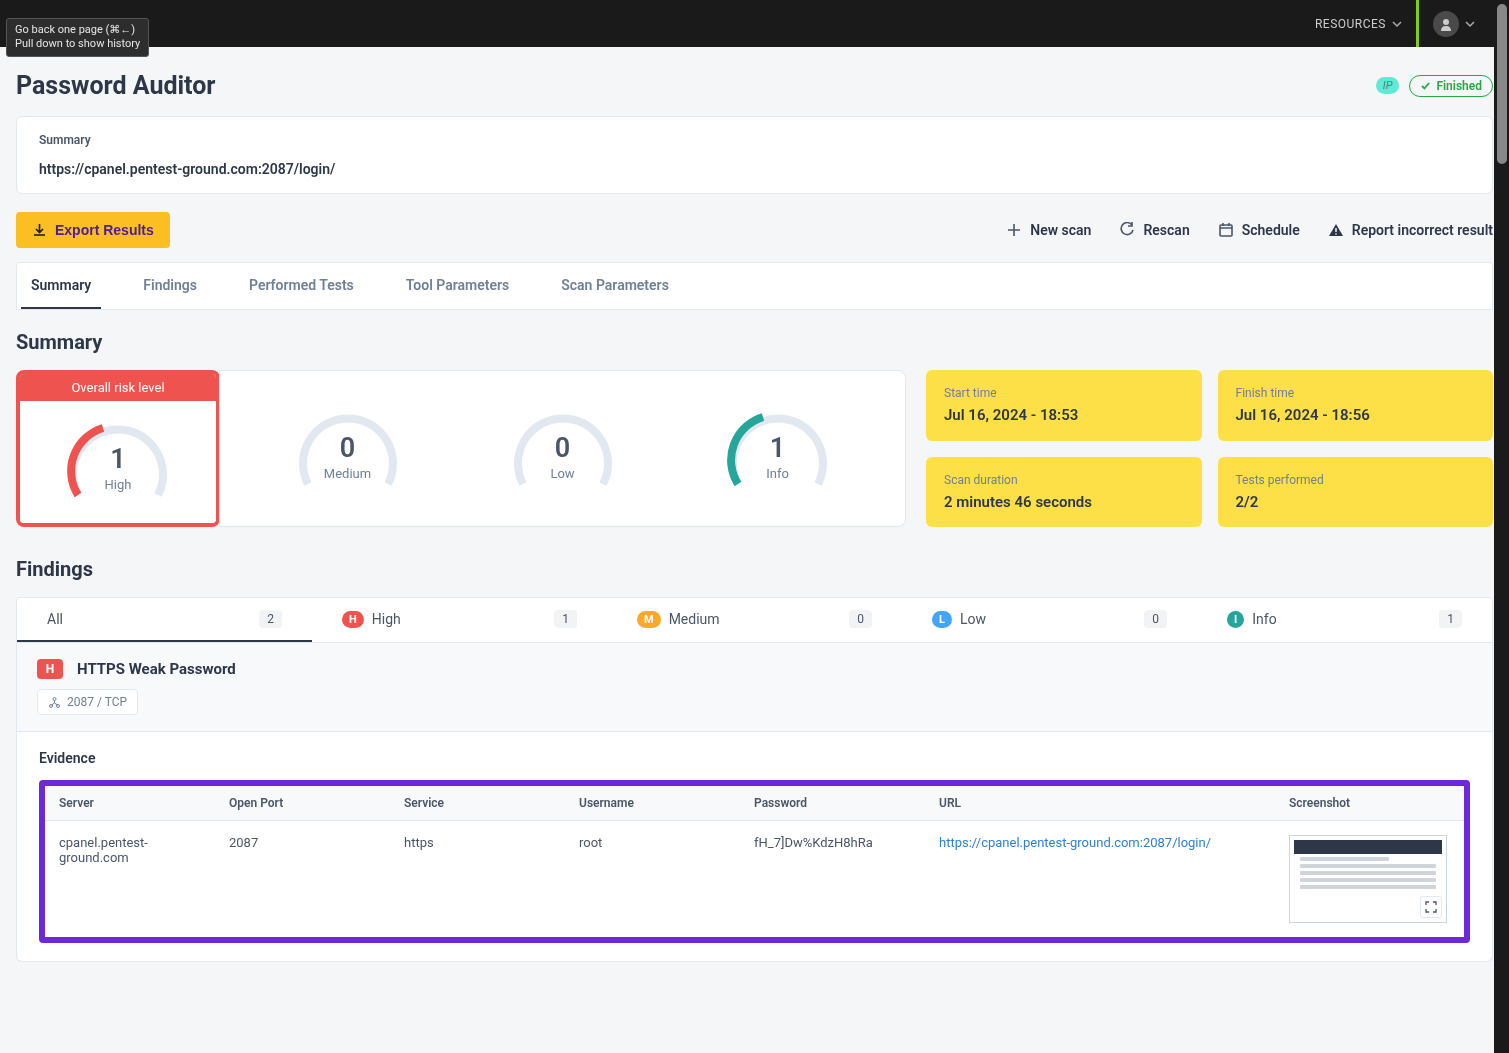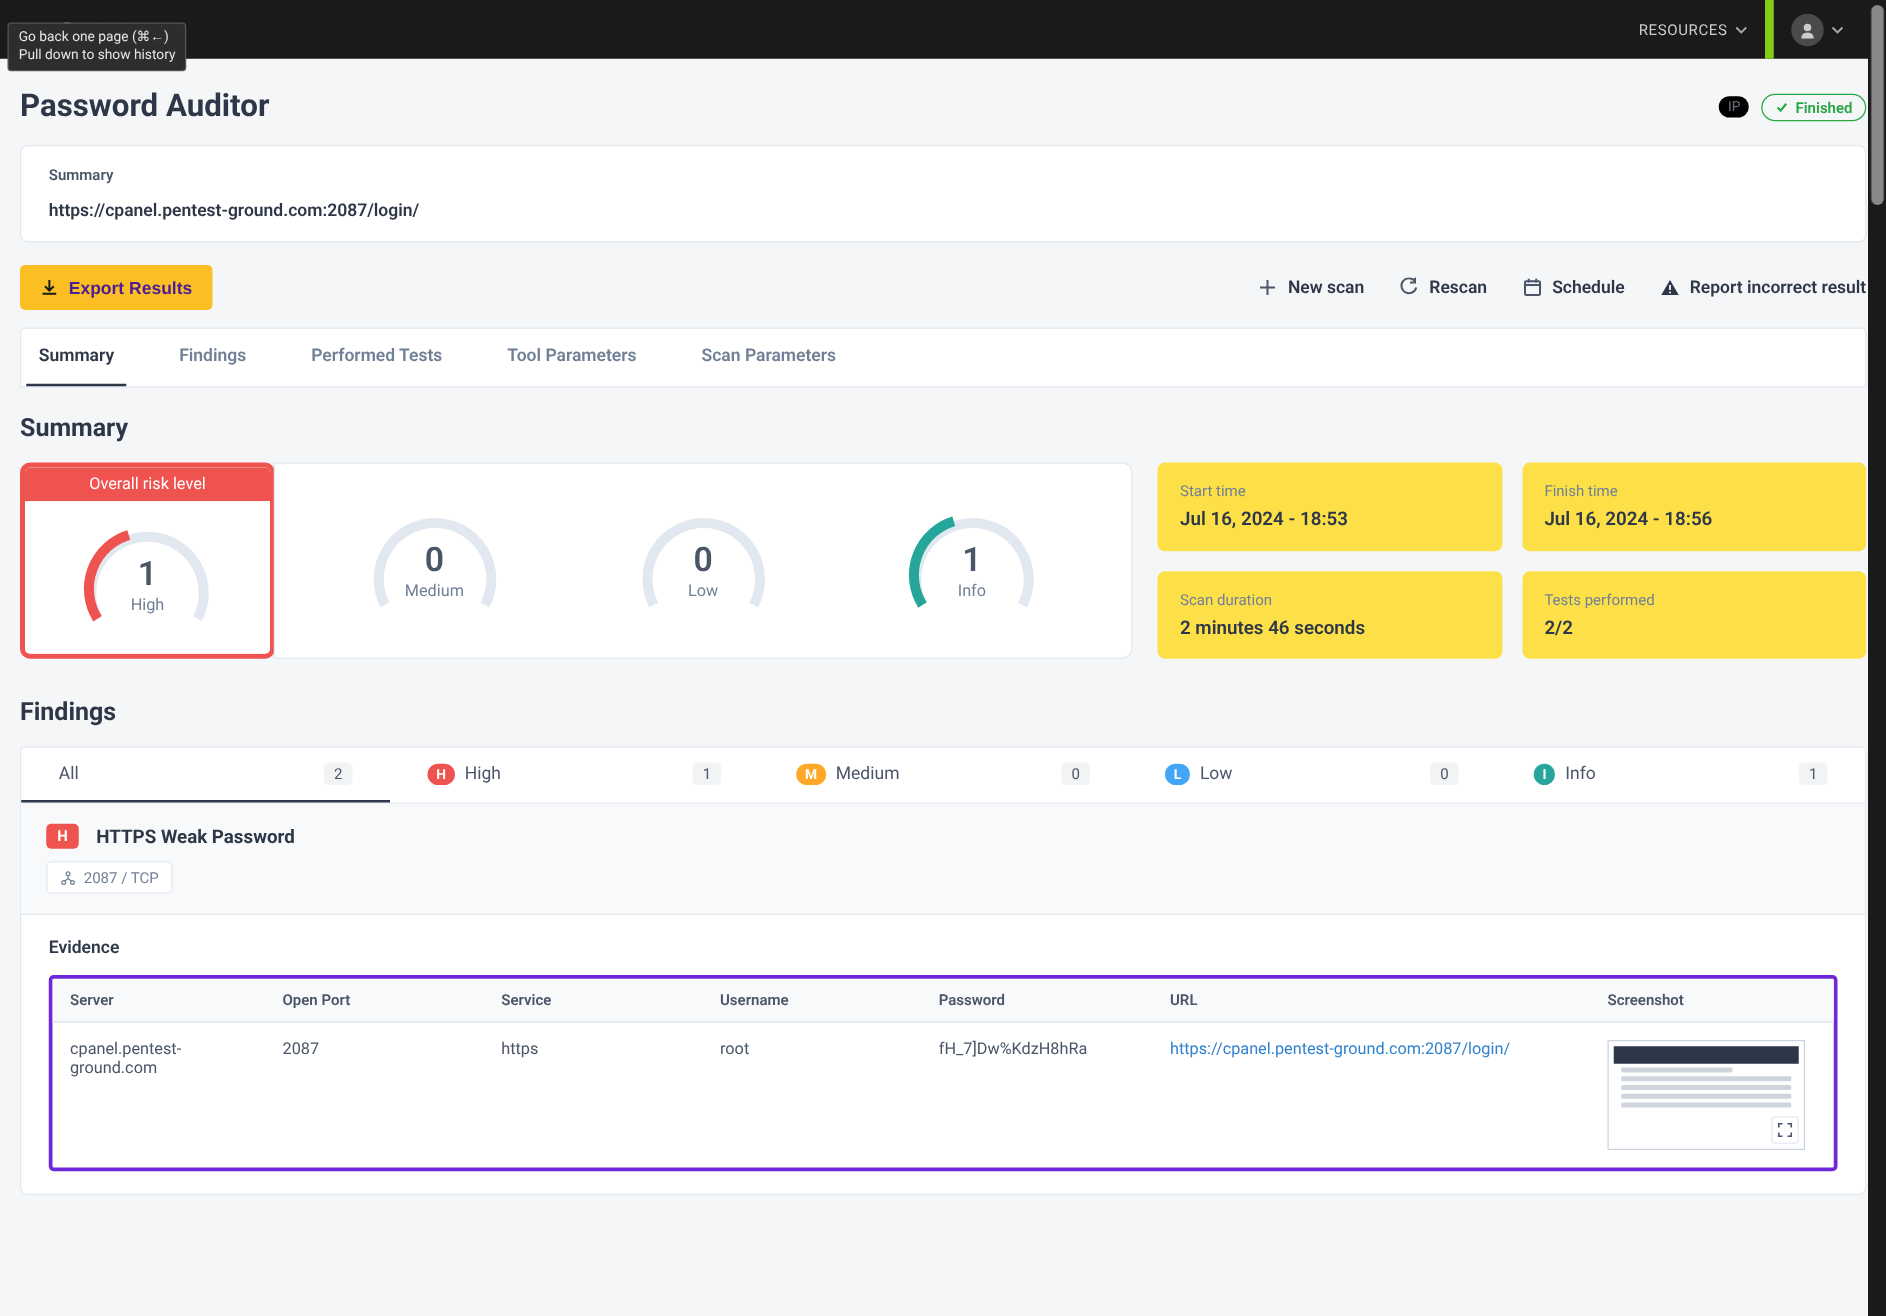--- a/index.html
+++ b/index.html
@@ -3,30 +3,30 @@
 <meta charset="utf-8">
 <style>
 * { box-sizing: border-box; margin: 0; padding: 0; }
 body { font-family: -apple-system, BlinkMacSystemFont, "Segoe UI", Roboto, Helvetica, Arial, sans-serif; background: #f5f6f8; color: #2d3748; width: 1509px; }
 .topbar { background: #1a1a1a; height: 47px; display: flex; align-items: center; justify-content: space-between; padding: 0 20px; position: relative; }
 .topbar-left { display: flex; align-items: center; gap: 12px; }
 .back-tooltip { position: absolute; top: 18px; left: 6px; background: #2d2d2d; color: #e5e5e5; font-size: 11px; padding: 4px 8px; border: 1px solid #555; border-radius: 3px; line-height: 1.3; z-index: 10; }
 .logo { display: flex; align-items: center; gap: 6px; color: #fff; font-weight: 600; font-size: 15px; }
 .logo-wave { width: 24px; height: 14px; }
 .topbar-right { display: flex; align-items: center; gap: 0; }
-.resources-btn { color: #ccc; font-size: 12px; letter-spacing: 0.5px; padding: 8px 14px; display: flex; align-items: center; gap: 6px; cursor: pointer; border-right: 7px solid #84cc16; height: 47px;}
+.resources-btn { color: #ccc; font-size: 12px; letter-spacing: 0.5px; padding: 8px 14px; display: flex; align-items: center; gap: 6px; cursor: pointer; border-right: 3px solid #84cc16; height: 47px;}
 .user-btn { padding: 8px 14px; display: flex; align-items: center; gap: 6px; cursor: pointer; height:47px;}
 .user-avatar { width: 26px; height: 26px; background: #4a4a4a; border-radius: 50%; display: flex; align-items: center; justify-content: center; }
 .chev { width: 10px; height: 10px; }
 
 .page { padding: 16px; }
 .page-header { display: flex; justify-content: space-between; padding: 8px 0 16px 0; }
 .page-title { font-size: 25px; font-weight: 700; color: #2d3748; }
 .header-right { display: flex; align-items: center; gap: 10px; }
-.ip-badge { background: #000000; color: #6c757d; font-size: 11px; padding: 2px 7px; border-radius: 9px; }
+.ip-badge { background: #5eead4; color: #6c757d; font-size: 11px; padding: 2px 7px; border-radius: 9px; font-style: italic; }
 .status-pill { border: 1px solid #28a745; color: #28a745; font-size: 12px; font-weight: 600; padding: 3px 10px; border-radius: 12px; display: flex; align-items: center; gap: 5px; }
 
 .target-card { background: #fff; border: 1px solid #e2e8f0; border-radius: 6px; padding: 16px 22px; margin-bottom: 18px; }
 .target-label { font-size: 12px; color: #4a5568; font-weight: 600; margin-bottom: 14px; }
 .target-url { font-size: 14px; font-weight: 600; color: #2d3748; }
 
 .actions-row { display: flex; justify-content: space-between; align-items: center; margin-bottom: 14px; }
 .export-btn { background: #fbbf24; color: #4c1d95; font-weight: 600; font-size: 14px; padding: 10px 16px; border: none; border-radius: 4px; display: flex; align-items: center; gap: 8px; cursor: pointer; }
 .action-links { display: flex; gap: 28px; }
 .action-link { display: flex; align-items: center; gap: 8px; font-size: 14px; font-weight: 600; color: #2d3748; cursor: pointer; }
@@ -69,21 +69,21 @@
 
 .finding-card { background: #fff; border: 1px solid #e2e8f0; border-top: none; border-radius: 0 0 6px 6px; }
 .finding-header { background: #f8f9fa; padding: 16px 20px; display: flex; flex-direction: column; gap: 10px; border-bottom:1px solid #e2e8f0;}
 .finding-title-row { display: flex; align-items: center; gap: 14px; }
 .finding-sev { width: 26px; height: 20px; color:#fff; font-size:12px; font-weight:700; border-radius:4px; display:flex; align-items:center; justify-content:center;}
 .finding-title { font-size: 15px; font-weight: 700; }
 .port-chip { background: #fff; border: 1px solid #e2e8f0; font-size: 12px; color: #718096; padding: 5px 10px; border-radius: 4px; display: inline-flex; align-items: center; gap: 6px; width: fit-content; }
 
 .evidence { padding: 18px 22px; }
 .evidence-title { font-size: 14px; font-weight: 600; margin-bottom: 14px; }
-.evidence-table-wrap { border:3px solid #6d28d9; border-radius:4px; overflow:hidden; }
+.evidence-table-wrap { border:6px solid #6d28d9; border-radius:4px; overflow:hidden; }
 table { width: 100%; border-collapse: collapse; }
 thead th { background: #f8f9fa; font-size: 12px; font-weight: 600; color: #4a5568; text-align: left; padding: 10px 14px; border-bottom: 1px solid #e2e8f0; }
 tbody td { font-size: 13px; padding: 14px; vertical-align: top; color: #4a5568; }
 .url-link { color: #3182ce; }
 .shot-thumb { width: 158px; height: 88px; border: 1px solid #cbd5e0; background: #fff; position: relative; padding:4px;}
 .shot-inner { width:100%; height:14px; background:#2d3748; margin-bottom:3px;}
 .shot-line { height:4px; background:#d0d5dd; margin:3px 6px; border-radius:1px;}
 .shot-line.short{ width:60%;}
 .expand-ic { position: absolute; bottom: 4px; right: 4px; width: 22px; height: 22px; background: #fff; border:1px solid #e2e8f0; display: flex; align-items: center; justify-content: center; border-radius:3px;}
 

